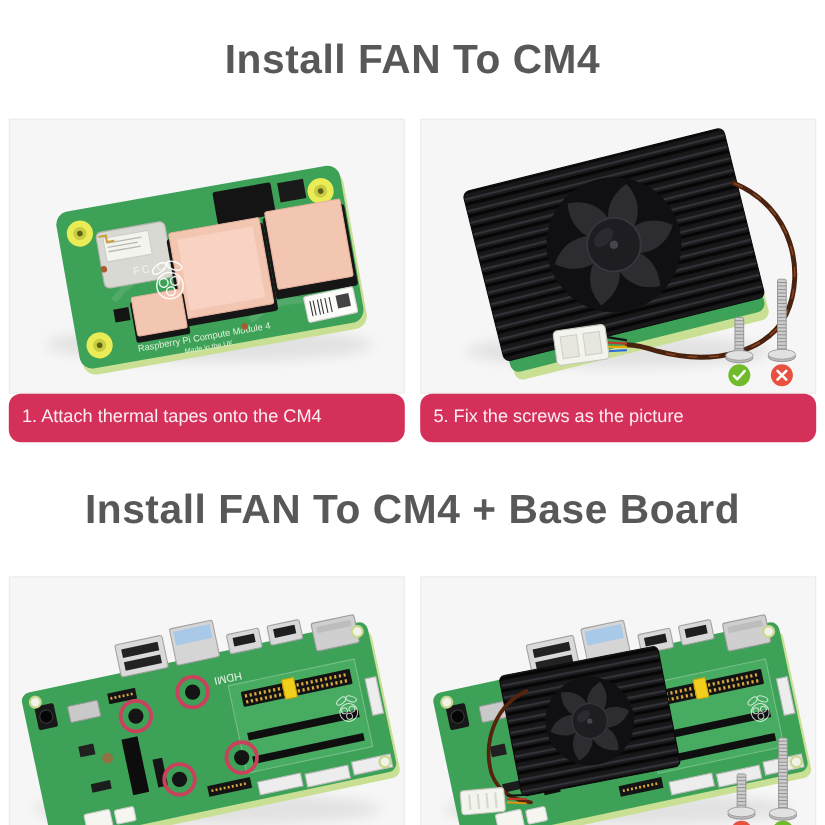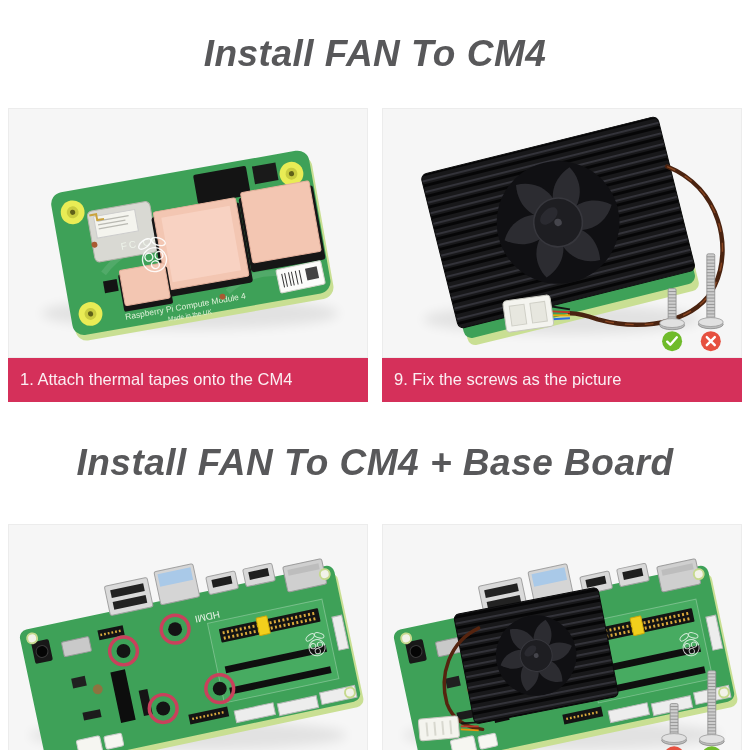--- a/index.html
+++ b/index.html
@@ -1,29 +1,29 @@
 <!DOCTYPE html>
 <html style="--c-banner: #d5305a; --c-banner-text: #fbeef2; --c-title: #58585a; --c-photo-bg: #f6f6f6; --c-photo-border: #ececec; --c-check: #6fbb2a; --c-cross: #e65140; --c-pcb: #3ea158; --c-pcb-edge: #c9df93; --c-thermal: #f3c6b2; --c-marker: #c9415c;"><head>
 <meta charset="utf-8">
 <title>Install FAN To CM4</title>
 <style>
   html,body{margin:0;padding:0;background:#fff;}
   .page{width:750px;height:750px;background:#fff;overflow:hidden;
         font-family:"Liberation Sans","DejaVu Sans",sans-serif;}
   .title{height:58px;display:flex;align-items:center;justify-content:center;
-         font-size:37px;color:var(--c-title,#58585a);letter-spacing:.5px;font-style:italic;}
+         font-size:37px;color:var(--c-title,#58585a);letter-spacing:.5px;}
   .title2{height:73px;text-align:center;}
   .row{display:flex;gap:14px;padding:0 8px;}
   .panel{width:360px;display:flex;flex-direction:column;}
   .photo{height:250px;background:var(--c-photo-bg,#f6f6f6);
          border:1px solid var(--c-photo-border,#ececec);box-sizing:border-box;}
   .photo svg{display:block;width:100%;height:100%;}
   .banner{background:var(--c-banner,#d5305a);color:var(--c-banner-text,#fbeef2);
           font-size:16.5px;line-height:1.3;display:flex;align-items:center;
-          padding:0 12px;box-sizing:border-box;}
+          padding:0 12px;box-sizing:border-box;border-radius:11px;}
   .row1 .banner{height:44px;}
   .defs-hidden{position:absolute;width:0;height:0;overflow:hidden;}
   svg text{font-family:"Liberation Sans","DejaVu Sans",sans-serif;}
 </style>
 </head>
 <body>
 
 <svg class="defs-hidden" aria-hidden="true">
   <defs>
     <pattern id="pat-fins" width="12" height="11" patternUnits="userSpaceOnUse">
@@ -258,21 +258,21 @@
               <rect x="122" y="190" width="48" height="32" rx="4" fill="#f4f4ef" stroke="#c6c6be"></rect>
               <rect x="128" y="196" width="15" height="20" fill="#e7e7df" stroke="#cfcfc6"></rect>
               <rect x="149" y="196" width="15" height="20" fill="#e7e7df" stroke="#cfcfc6"></rect>
             </g>
             <use href="#sym-screw-short" x="277" y="178" width="28" height="46"></use>
             <use href="#sym-screw-long" x="316" y="143" width="28" height="80"></use>
             <use href="#sym-badge-check" x="280" y="223" width="22" height="22"></use>
             <use href="#sym-badge-cross" x="319" y="223" width="22" height="22"></use>
           </svg>
         </div>
-        <figcaption class="banner">9. Fix the screws as the picture</figcaption>
+        <figcaption class="banner">5. Fix the screws as the picture</figcaption>
       </figure>
 
     </div>
   </section>
 
   <section>
     <h1 class="title title2">Install FAN To CM4 + Base Board</h1>
     <div class="row row2">
 
       <figure class="panel" style="margin:0">

